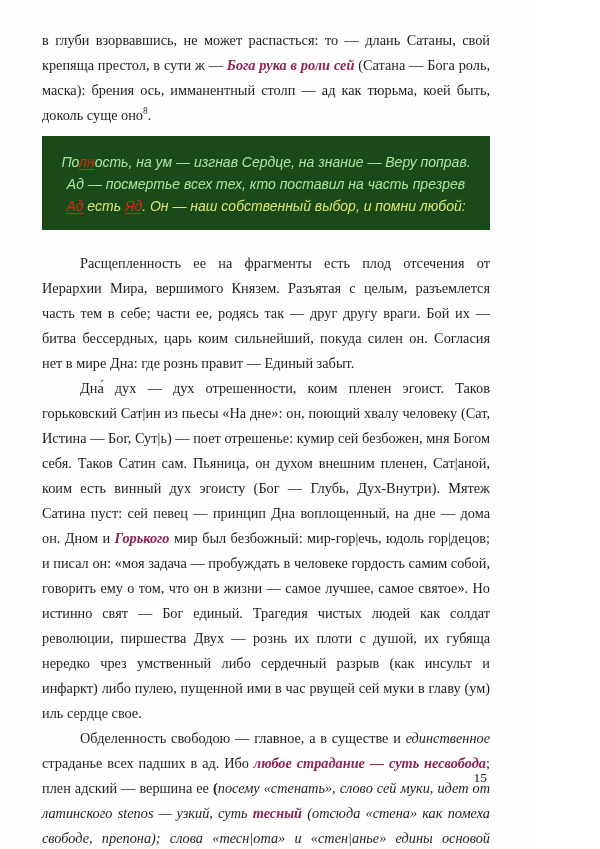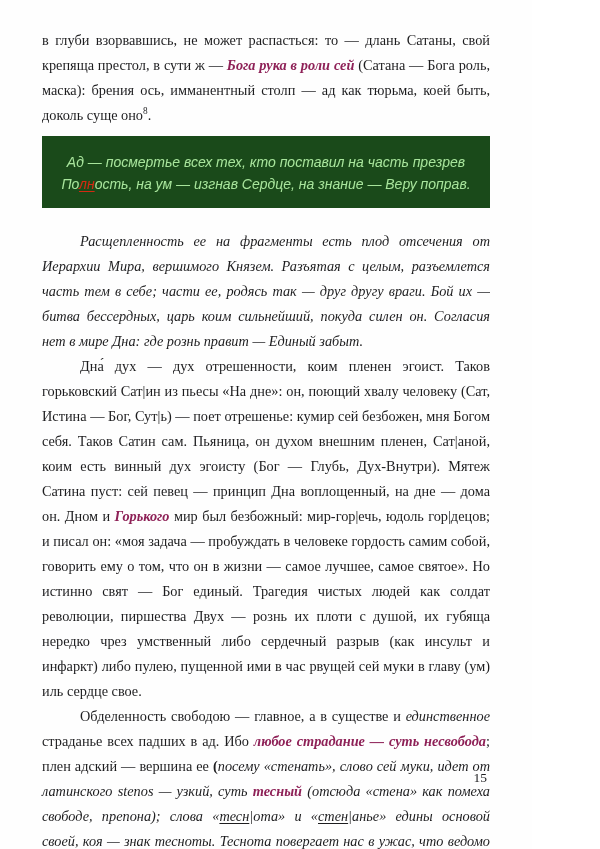--- a/index.html
+++ b/index.html
@@ -14,42 +14,42 @@
     box-sizing: border-box;
     padding: 28px 42px 0 42px;
   }
   .body-text p {
     margin: 0;
     font-size: 14.3px;
     line-height: 25px;
     text-align: justify;
   }
   .body-text p.indent { text-indent: 38px; }
-  .para-gap { margin-top: 21px !important; font-style: italic; }
+  .para-gap { margin-top: 21px !important; }
 
   .quote-box {
     margin: 8px 0 0 0;
     background: var(--box-bg, #1a4a1a);
     padding: 15px 10px 13px 10px;
   }
   .quote-line {
     text-align: center;
     font-family: "Liberation Sans", sans-serif;
     font-style: italic;
     font-size: 14px;
     line-height: 22px;
   }
 
   
   .s-n { }
   .s-a { font-weight: bold; font-style: italic; color: var(--accent, #8e2157); }
   .s-i { font-style: italic; margin-top: 36px; }
   .s-b { font-weight: bold; }
   .s-u { text-underline-offset: 2px; }
-  .s-iu { font-style: italic; text-decoration: underline; text-underline-offset: 2px; }
+  .s-iu { font-style: italic; text-underline-offset: 2px; }
   .s-sup { vertical-align: super; font-size: 0.65em; line-height: 0; }
   .s-g { color: var(--box-green, #a8e59c); }
   .s-y { color: var(--box-yellow, #dce36e); }
   .s-r { color: var(--box-red, #d42a12); text-decoration: underline;
          text-decoration-color: var(--box-red, #d42a12); text-underline-offset: 2px; }
 
   .page-number {
     position: absolute;
     right: 45px;
     top: 770px;
@@ -60,22 +60,23 @@
 </head>
 <body>
 
 <div class="page">
 
   <div class="body-text">
 
     <p><span class="s-n">в глуби взорвавшись, не может распасться: то — длань Сатаны, свой крепяща престол, в сути ж — </span><span class="s-a">Бога рука в роли сей</span><span class="s-n"> (Сатана — Бога роль, маска): брения ось, имманентный столп — ад как тюрьма, коей быть, доколь суще оно</span><span class="s-sup">8</span><span class="s-n">.</span></p>
 
     <div class="quote-box">
+      <div class="quote-line"><span class="s-g">По</span><span class="s-r">лн</span><span class="s-g">ость, на ум — изгнав Сердце, на знание — Веру поправ.</span></div>
       <div class="quote-line"><span class="s-g">Ад — посмертье всех тех, кто поставил на часть презрев</span></div>
-      <div class="quote-line"><span class="s-g">По</span><span class="s-r">лн</span><span class="s-g">ость, на ум — изгнав Сердце, на знание — Веру поправ.</span></div>
+      <div class="quote-line"><span class="s-r">Ад</span><span class="s-y"> есть </span><span class="s-r">Яд</span><span class="s-y">. Он — наш собственный выбор, и помни любой:</span></div>
     </div>
 
     <p class="indent para-gap"><span class="s-n">Расщепленность ее на фрагменты есть плод отсечения от Иерархии Мира, вершимого Князем. Разъятая с целым, разъемлется часть тем в себе; части ее, родясь так — друг другу враги. Бой их — битва бессердных, царь коим сильнейший, покуда силен он. Согласия нет в мире Дна: где рознь правит — Единый забыт.</span></p>
 
     <p class="indent"><span class="s-n">Дна́ дух — дух отрешенности, коим пленен эгоист. Таков горьковский </span><span class="s-u">Сат</span><span class="s-n">|ин из пьесы «На дне»: он, поющий хвалу человеку (Сат, Истина — Бог, </span><span class="s-u">Сут</span><span class="s-n">|ь) — поет отрешенье: кумир сей безбожен, мня Богом себя. Таков Сатин сам. Пьяница, он духом внешним пленен, </span><span class="s-u">Сат</span><span class="s-n">|аной, коим есть винный дух эгоисту (Бог — Глубь, Дух-Внутри). Мятеж Сатина пуст: сей певец — принцип Дна воплощенный, на дне — дома он. Дном и </span><span class="s-a">Горького</span><span class="s-n"> мир был безбожный: мир-</span><span class="s-u">гор</span><span class="s-n">|ечь, юдоль </span><span class="s-u">гор</span><span class="s-n">|децов; и писал он: «моя задача — пробуждать в человеке гордость самим собой, говорить ему о том, что он в жизни — самое лучшее, самое святое». Но истинно свят — Бог единый. Трагедия чистых людей как солдат революции, пиршества Двух — рознь их плоти с душой, их губяща нередко чрез умственный либо сердечный разрыв (как инсульт и инфаркт) либо пулею, пущенной ими в час рвущей сей муки в главу (ум) иль сердце свое.</span></p>
 
     <p class="indent"><span class="s-n">Обделенность свободою — главное, а в существе и </span><span class="s-i">единственное</span><span class="s-n"> страданье всех падших в ад. Ибо </span><span class="s-a">любое страдание — суть несвобода</span><span class="s-n">; плен адский — вершина ее </span><span class="s-b">(</span><span class="s-i">посему «стенать», слово сей муки, идет от латинского stenos — узкий, суть </span><span class="s-a">тесный</span><span class="s-i"> (отсюда «стена» как помеха свободе, препона); слова «</span><span class="s-iu">тесн</span><span class="s-i">|ота» и «</span><span class="s-iu">стен</span><span class="s-i">|анье» едины основой своей, коя — знак тесноты. Теснота повергает нас в ужас, что ведомо всем застревавшим; боязнь безысходности — клаустрофобия, к коей толчок одиночество</span><span class="s-b">)</span><span class="s-n">. Страданье — то, от чего цепенеет плоть наша </span></p>
 
   </div>
 

